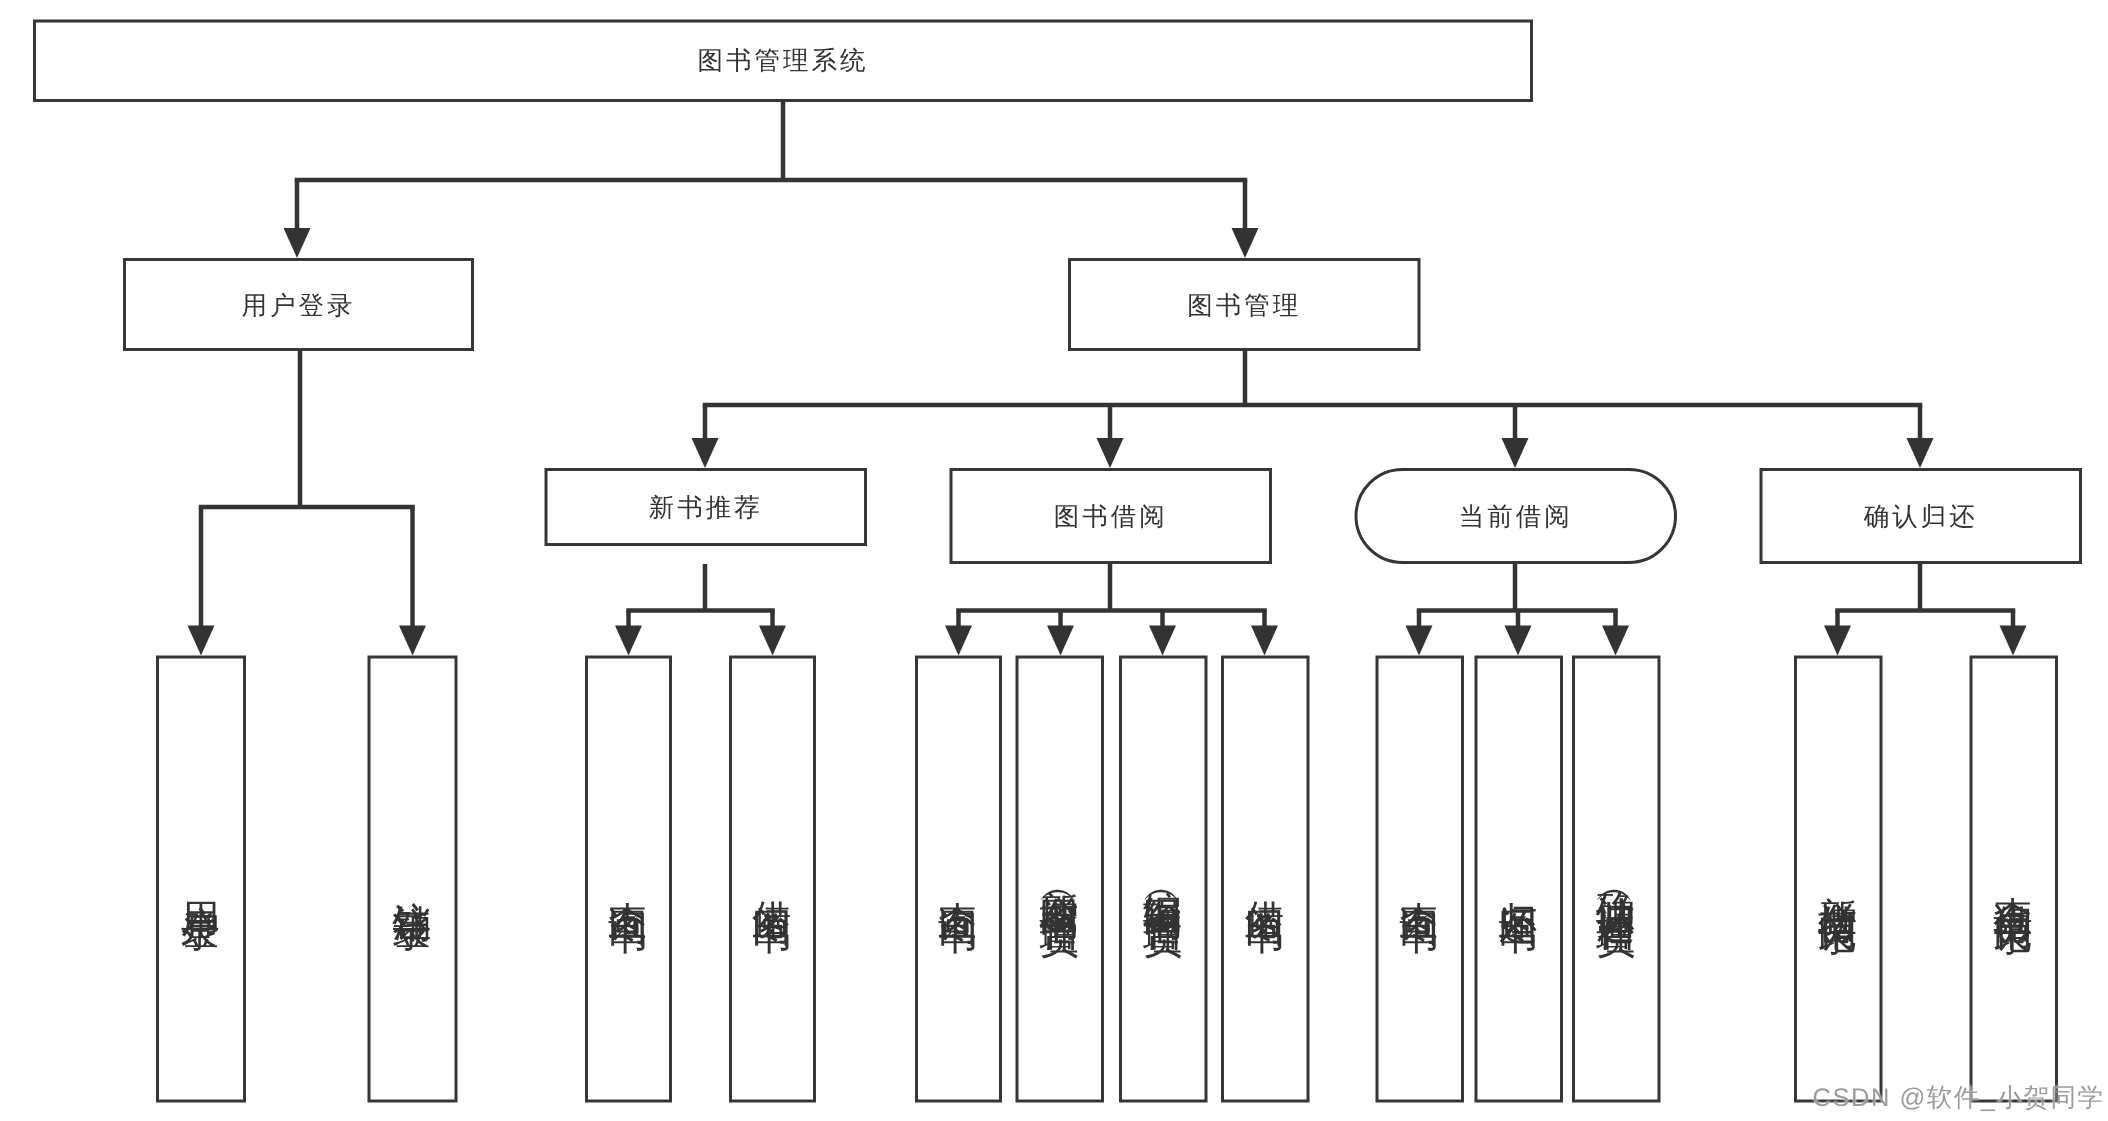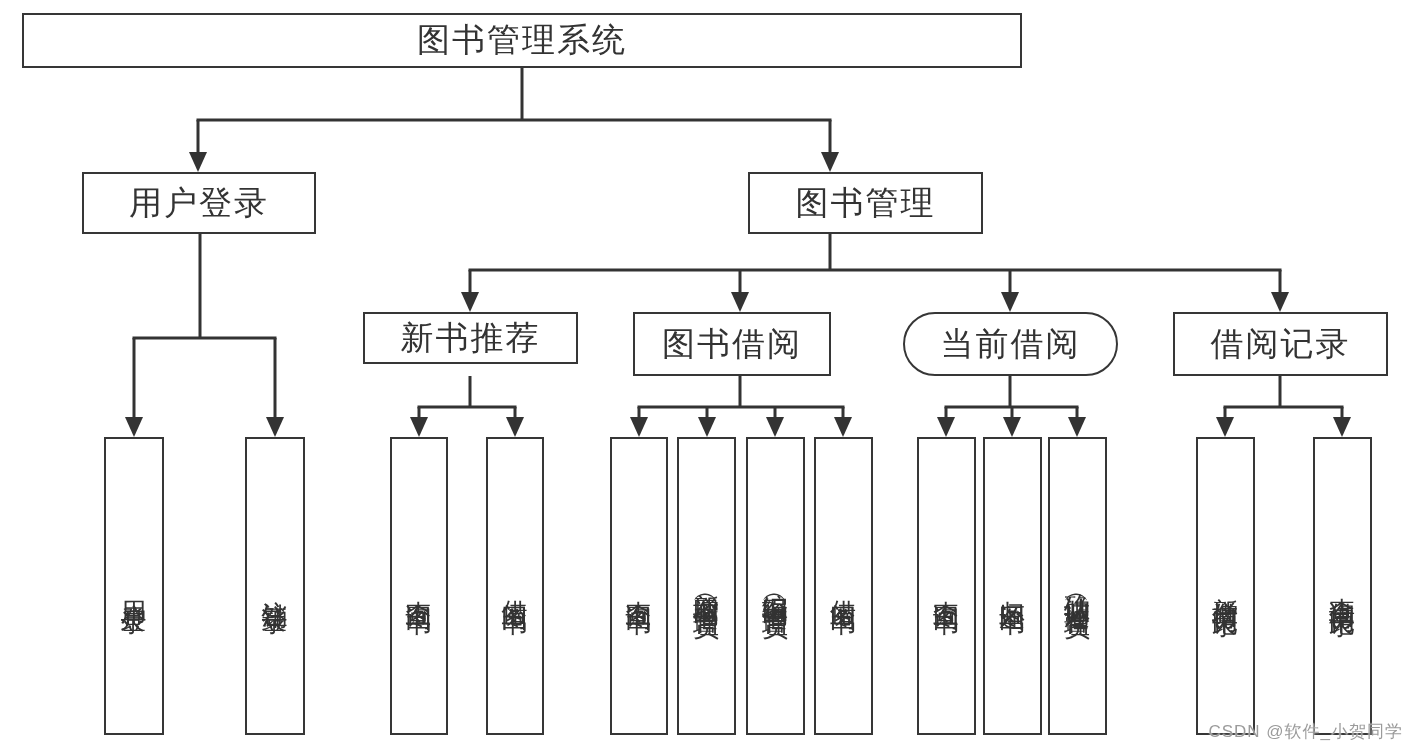--- a/index.html
+++ b/index.html
@@ -26,21 +26,21 @@
     position: absolute;
     box-sizing: border-box;
     background: #ffffff;
     border: 2px solid #363636;
     display: flex;
     align-items: center;
     justify-content: center;
     z-index: 2;
   }
   .hbox {
-    font-size: 33px;
+    font-size: 17px;
     letter-spacing: 2px;
     white-space: nowrap;
   }
   .root-box {
     left: 22px; top: 13px; width: 1000px; height: 55px;
   }
   .vbox {
     top: 437px;
     height: 298px;
     writing-mode: vertical-rl;
@@ -134,35 +134,35 @@
     </g>
   </svg>
 
   <div class="box hbox root-box">
     <span>图书管理系统</span>
   </div>
 
   <div class="box hbox" style="left:82px; top:172px; width:234px; height:62px;">
     <span>用户登录</span>
   </div>
-  <div class="box hbox" style="left:712px; top:172px; width:235px; height:62px;margin-left:36px;">
+  <div class="box hbox" style="left:712px; top:172px; width:235px; height:62px;">
     <span>图书管理</span>
   </div>
 
   <div class="box hbox" style="left:363px; top:312px; width:215px; height:52px;">
     <span>新书推荐</span>
   </div>
-  <div class="box hbox" style="left:633px; top:312px; width:198px; height:64px;">
+  <div class="box hbox" style="left:633px; top:312px; width:215px; height:64px;">
     <span>图书借阅</span>
   </div>
   <div class="box hbox" style="left:903px; top:312px; width:215px; height:64px;border-radius:32px;">
     <span>当前借阅</span>
   </div>
   <div class="box hbox" style="left:1173px; top:312px; width:215px; height:64px;">
-    <span>借阅记录</span>
+    <span>确认归还</span>
   </div>
 
   <div class="box vbox" style="left:104px; width:60px;">
     <span>用户登录</span>
   </div>
   <div class="box vbox" style="left:245px; width:60px;">
     <span>注销登录</span>
   </div>
 
   <div class="box vbox" style="left:390px; width:58px;">

